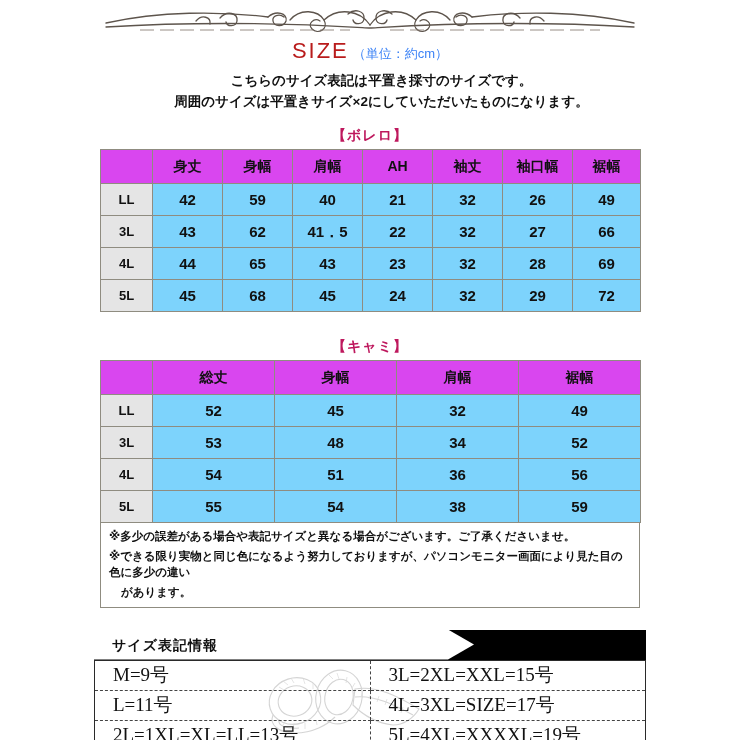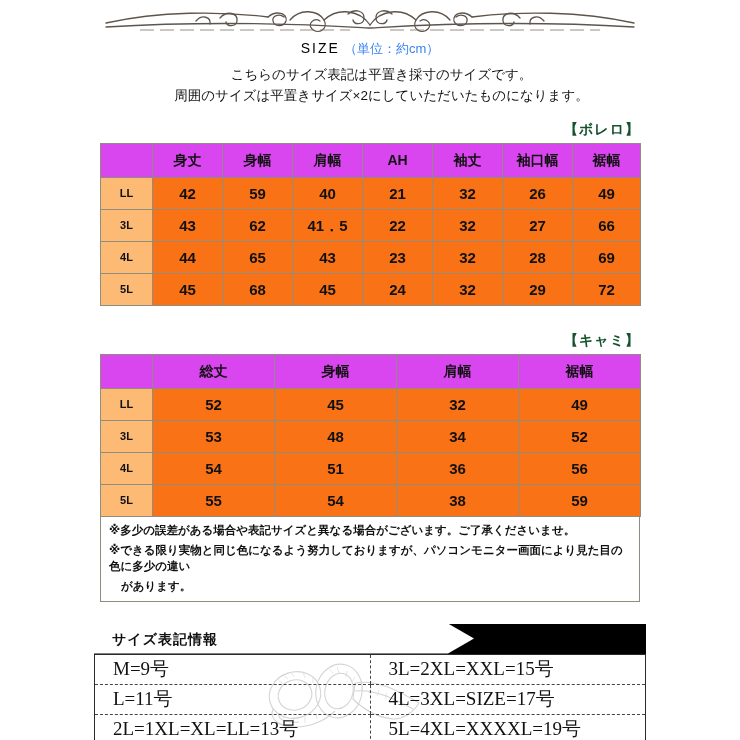--- a/index.html
+++ b/index.html
@@ -29,49 +29,49 @@
   .ornament-wrap svg { display: block; }
 
   
   .size-title {
     text-align: center;
     margin-top: 4px;
     line-height: 1;
     white-space: nowrap;
   }
   .size-title .big {
-    font-size: 14px;
+    font-size: 22px;
     letter-spacing: 2px;
     font-weight: 400;
-    color: #000000;
+    color: #b91c1c;
   }
   .size-title .unit {
     font-size: 13px;
     color: #3b82f6;
     margin-left: 4px;
   }
   .lead {
     text-align: center;
     font-size: 13.5px;
     line-height: 1.55;
     margin-top: 9px;
     color: #111;
-    font-weight: 400;
+    font-weight: 700;
     margin-left: 23px;
   }
 
   
   .table-block { width: 540px; margin: 0 auto; }
   .table-caption {
-    text-align: right;
+    text-align: center;
     font-size: 14px;
     font-weight: 700;
     letter-spacing: 1px;
     margin: 0 0 4px 0;
-    color: #14532d;
+    color: #be185d;
   }
   table.size-table {
     border-collapse: collapse;
     width: 540px;
     table-layout: fixed;
     background: #ffffff;
   }
   table.size-table th,
   table.size-table td {
     border: 1px solid #8f8c80;
@@ -83,24 +83,24 @@
     color: #111;
     padding: 0;
     line-height: 1;
   }
   table.size-table thead th {
     background: #d946ef;
     font-size: 14px;
     height: 33px;
   }
   table.size-table tbody th.rowhead {
-    background: #fdba74;
-    font-size: 11px;
-  }
-  table.size-table td { background: #f97316; }
+    background: #e5e5e5;
+    font-size: 13px;
+  }
+  table.size-table td { background: #7dd3fc; }
 
   .gap-26 { height: 26px; }
   .gap-14 { height: 14px; }
 
   
   .notes {
     width: 540px;
     margin: 0 auto;
     border: 1px solid #8f8c80;
     border-top: none;

